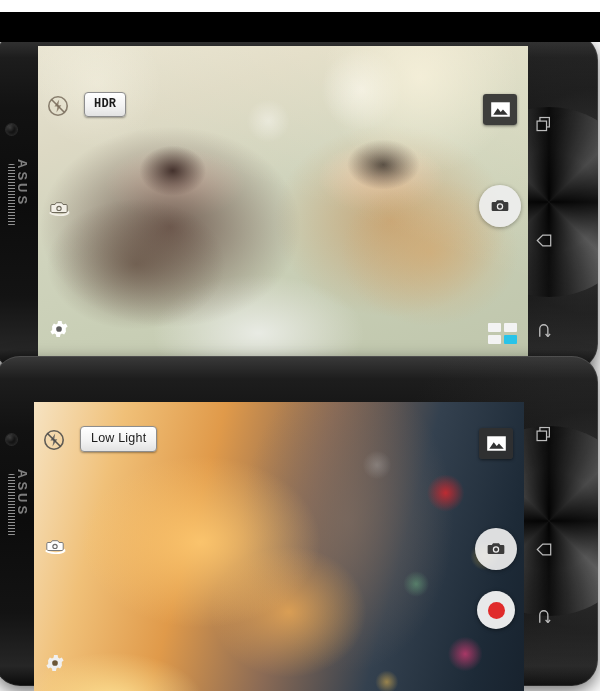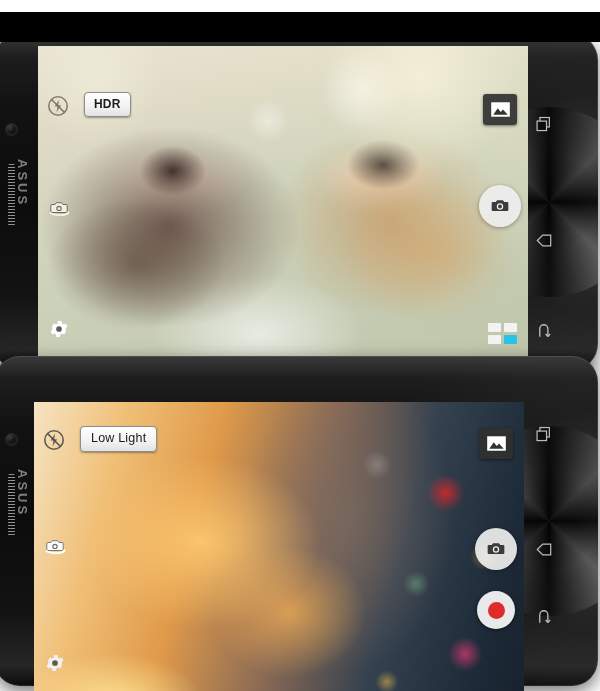--- a/index.html
+++ b/index.html
@@ -129,21 +129,21 @@
   <div class="topblack"></div>
 
   <div class="phone" style="left:-6px;top:34px;width:604px;height:336px;">
     <div class="shell"></div>
     <div class="fan"></div>
 
     <div class="cam-lens" style="left:12px;top:90px;width:11px;height:11px;"></div>
     <div class="grille" style="left:14px;top:130px;width:7px;height:62px;"></div>
     <div class="asus" style="left:36px;top:125px;">ASUS</div>
 
-    <div class="screen" style="left:44px;top:12px;width:490px;height:312px;">
+    <div class="screen" style="left:44px;top:12px;width:490px;height:312px;font-family:Liberation Mono, monospace;">
       <div class="photo ph-hdr"></div>
 
       <div class="ov" style="left:8px;top:48px;">
         <svg class="ico" width="24" height="24" viewBox="0 0 24 24">
           <circle cx="12" cy="12" r="9.2" fill="none" stroke="rgba(120,108,92,.85)" stroke-width="1.6"></circle>
           <path d="M13.2 5.6 L8.4 12.6 L11.4 12.6 L10.5 18.4 L15.3 11.2 L12.3 11.2 Z" fill="rgba(140,126,106,.9)"></path>
           <line x1="5.5" y1="5.5" x2="18.5" y2="18.5" stroke="rgba(120,108,92,.9)" stroke-width="1.6"></line>
         </svg>
       </div>
 

